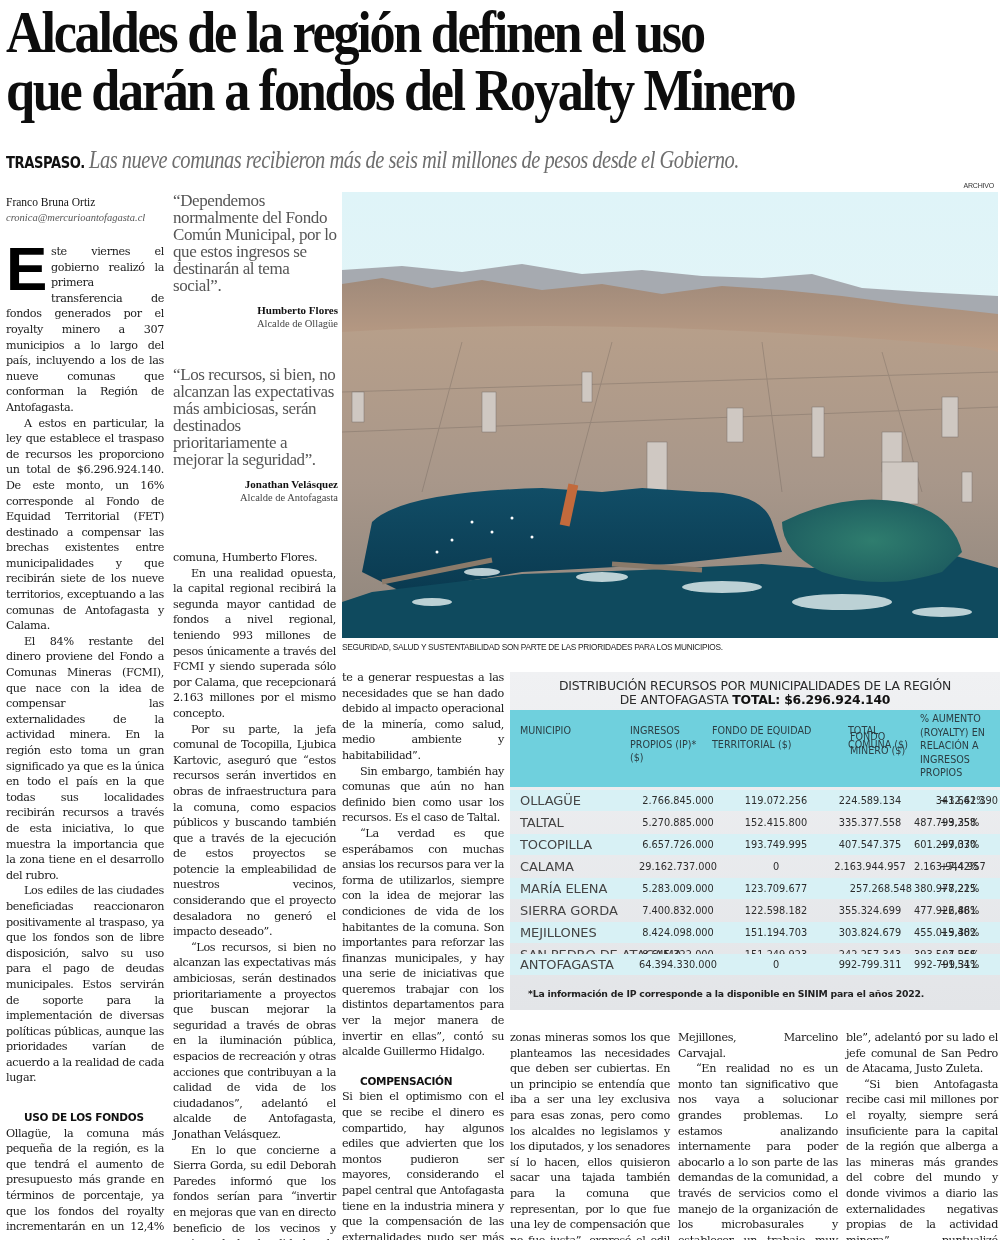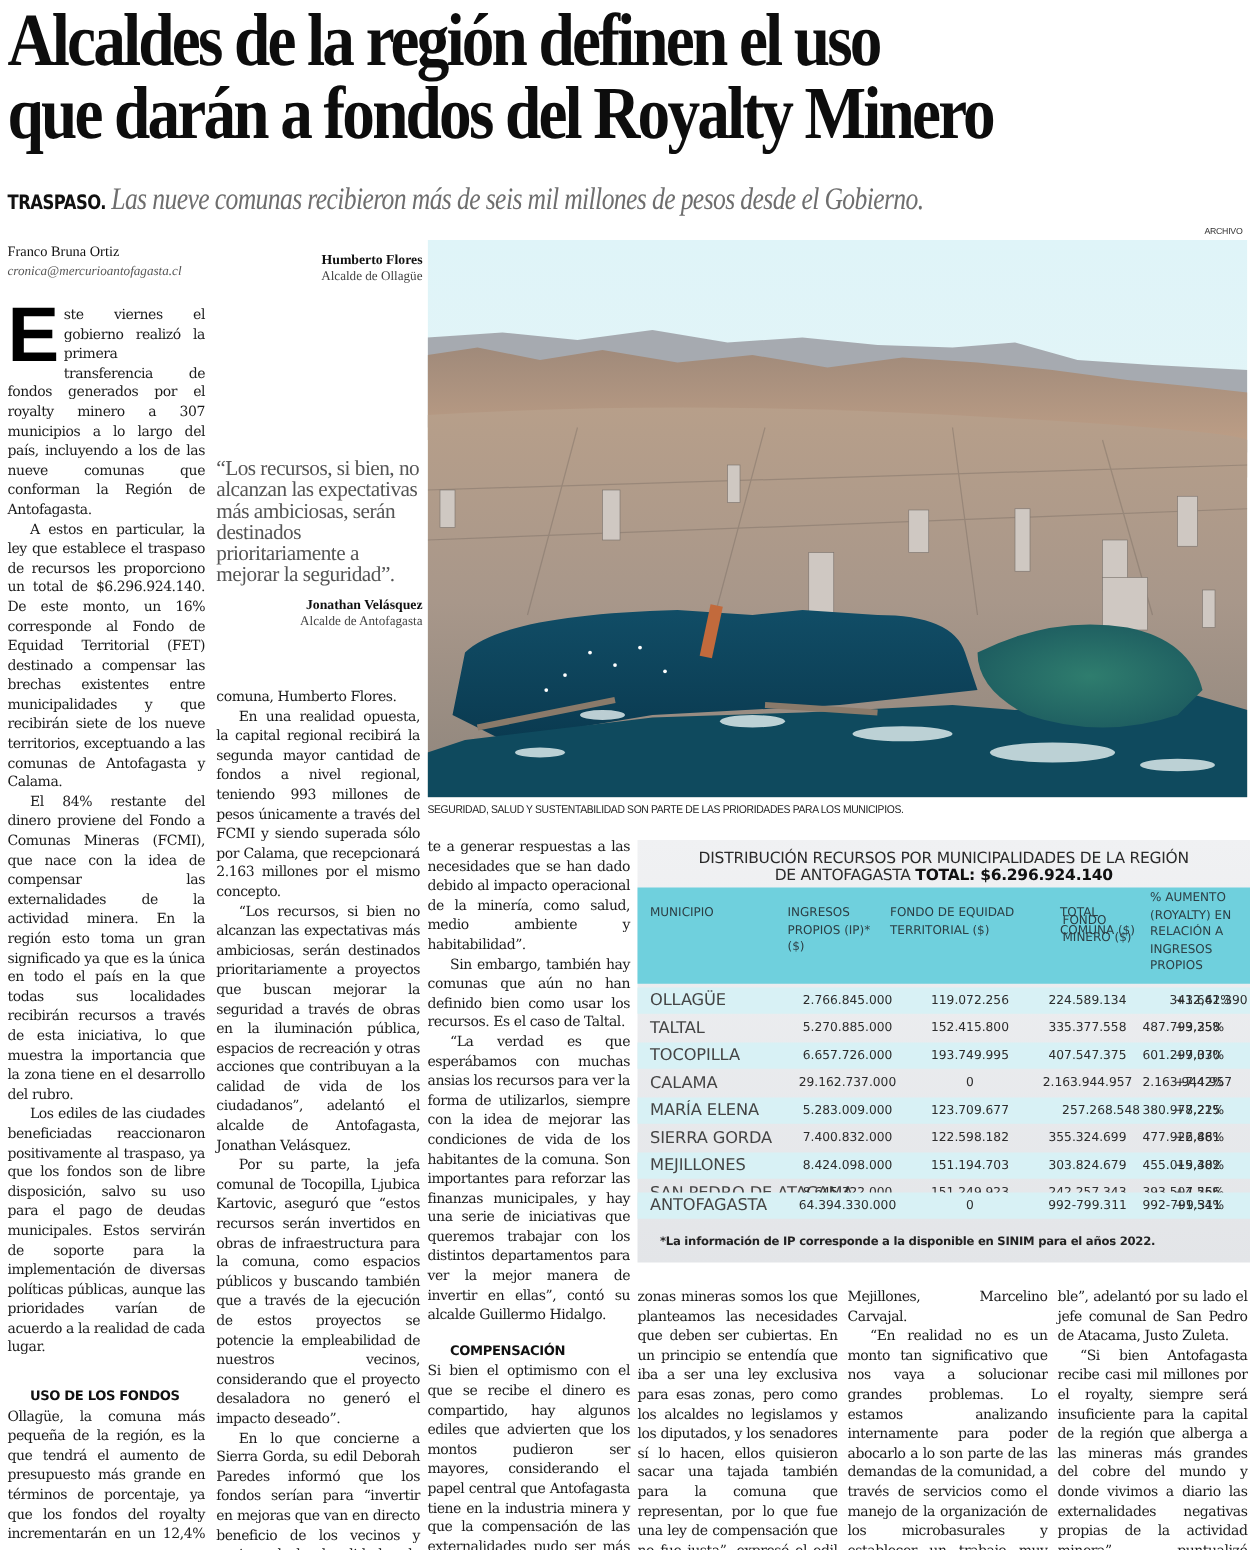--- a/index.html
+++ b/index.html
@@ -108,34 +108,35 @@
   <p class="noindent"><span class="dropcap">E</span><span>ste viernes el gobierno realizó la primera transferencia de fondos generados por el royalty minero a 307 municipios a lo largo del país, incluyendo a los de las nueve comunas que conforman la Región de Antofagasta.</span></p>
   <p>A estos en particular, la ley que establece el traspaso de recursos les proporciono un total de $6.296.924.140. De este monto, un 16% corresponde al Fondo de Equidad Territorial (FET) destinado a compensar las brechas existentes entre municipalidades y que recibirán siete de los nueve territorios, exceptuando a las comunas de Antofagasta y Calama.</p>
   <p style="margin-top:0">El 84% restante del dinero proviene del Fondo a Comunas Mineras (FCMI), que nace con la idea de compensar las externalidades de la actividad minera. En la región esto toma un gran significado ya que es la única en todo el país en la que todas sus localidades recibirán recursos a través de esta iniciativa, lo que muestra la importancia que la zona tiene en el desarrollo del rubro.</p>
   <p>Los ediles de las ciudades beneficiadas reaccionaron positivamente al traspaso, ya que los fondos son de libre disposición, salvo su uso para el pago de deudas municipales. Estos servirán de soporte para la implementación de diversas políticas públicas, aunque las prioridades varían de acuerdo a la realidad de cada lugar.</p>
   <p class="section-head" style="margin-top:24px">USO DE LOS FONDOS</p>
   <p class="noindent">Ollagüe, la comuna más pequeña de la región, es la que tendrá el aumento de presupuesto más grande en términos de porcentaje, ya que los fondos del royalty incrementarán en un 12,4% sus arcas.</p>
   <p>“Sin duda vienen a paliar un poco el escaso recurso que tenemos. Dependemos normalmente del Fondo Común Municipal, por lo que estos ingresos frescos serán destinados al tema social, cubriendo las necesidades que tengan los vecinos y vecinas, abarcando desde los niños a la tercera edad”, explicó el alcalde de la</p>
 </div>
 
 <div class="pullquote" style="top:192px;">
+  <div class="qtext">“Dependemos normalmente del Fondo Común Municipal, por lo que estos ingresos se destinarán al tema social”.</div>
   <div class="qname">Humberto Flores</div>
   <div class="qrole">Alcalde de Ollagüe</div>
 </div>
 <div class="pullquote" style="top:366px;">
   <div class="qtext">“Los recursos, si bien, no alcanzan las expectativas más ambiciosas, serán destinados prioritariamente a mejorar la seguridad”.</div>
   <div class="qname">Jonathan Velásquez</div>
   <div class="qrole">Alcalde de Antofagasta</div>
 </div>
 
 <div class="col" style="left:173px; top:550px; width:163px;">
   <p class="noindent">comuna, Humberto Flores.</p>
   <p>En una realidad opuesta, la capital regional recibirá la segunda mayor cantidad de fondos a nivel regional, teniendo 993 millones de pesos únicamente a través del FCMI y siendo superada sólo por Calama, que recepcionará 2.163 millones por el mismo concepto.</p>
+  <p>Por su parte, la jefa comunal de Tocopilla, Ljubica Kartovic, aseguró que “estos recursos serán invertidos en obras de infraestructura para la comuna, como espacios públicos y buscando también que a través de la ejecución de estos proyectos se potencie la empleabilidad de nuestros vecinos, considerando que el proyecto desaladora no generó el impacto deseado”.</p>
   <p>“Los recursos, si bien no alcanzan las expectativas más ambiciosas, serán destinados prioritariamente a proyectos que buscan mejorar la seguridad a través de obras en la iluminación pública, espacios de recreación y otras acciones que contribuyan a la calidad de vida de los ciudadanos”, adelantó el alcalde de Antofagasta, Jonathan Velásquez.</p>
-  <p>Por su parte, la jefa comunal de Tocopilla, Ljubica Kartovic, aseguró que “estos recursos serán invertidos en obras de infraestructura para la comuna, como espacios públicos y buscando también que a través de la ejecución de estos proyectos se potencie la empleabilidad de nuestros vecinos, considerando que el proyecto desaladora no generó el impacto deseado”.</p>
   <p>En lo que concierne a Sierra Gorda, su edil Deborah Paredes informó que los fondos serían para “invertir en mejoras que van en directo beneficio de los vecinos y vecinas de las localidades de Baquedano y Sierra Gorda, respondiendo a una compensación que apun-</p>
 </div>
 
 <div class="photo">
   <svg width="656" height="446" viewBox="0 0 656 446">
     <defs>
       <linearGradient id="sky" x1="0" y1="0" x2="0" y2="1">
         <stop offset="0" stop-color="#dff4f8"></stop>
           <stop offset="1" stop-color="#e9f5f5"></stop>
       </linearGradient>

